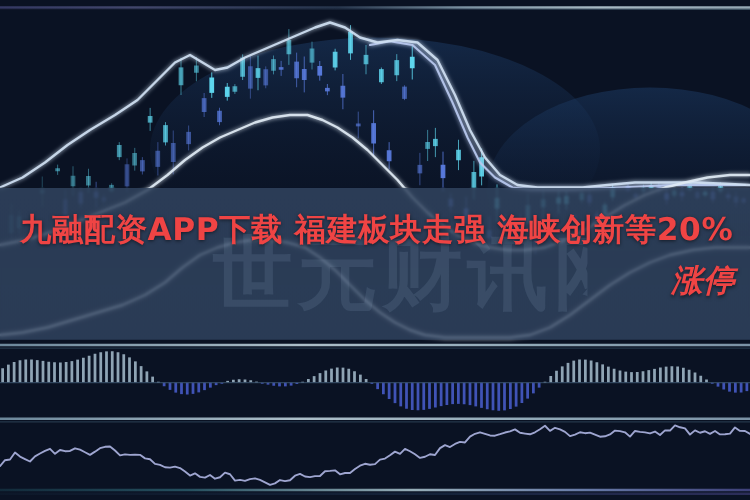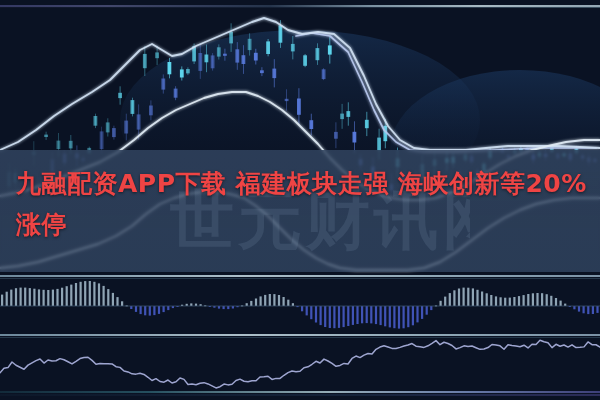--- a/index.html
+++ b/index.html
@@ -57,21 +57,21 @@
   
   .headline{
     position:absolute;left:16px;top:163px;width:572px;
     color:#ef4444;
     font-size:25px;font-weight:700;line-height:41px;
     letter-spacing:.5px;
     text-shadow:0 1px 3px rgba(0,0,0,.55);
     font-family:"DejaVu Sans","Liberation Sans",sans-serif;
   }
   .headline .l1{display:block;white-space:nowrap;}
-  .headline .l2{display:block;text-align:left;}
+  .headline .l2{display:block;text-align:right;font-style:italic;}
 </style>
 </head>
 <body>
 
 <div id="stage">
 
   <div class="bg-base"></div>
 
   <svg class="layer" viewBox="0 0 600 400" preserveAspectRatio="none" aria-hidden="true">
     <defs>

